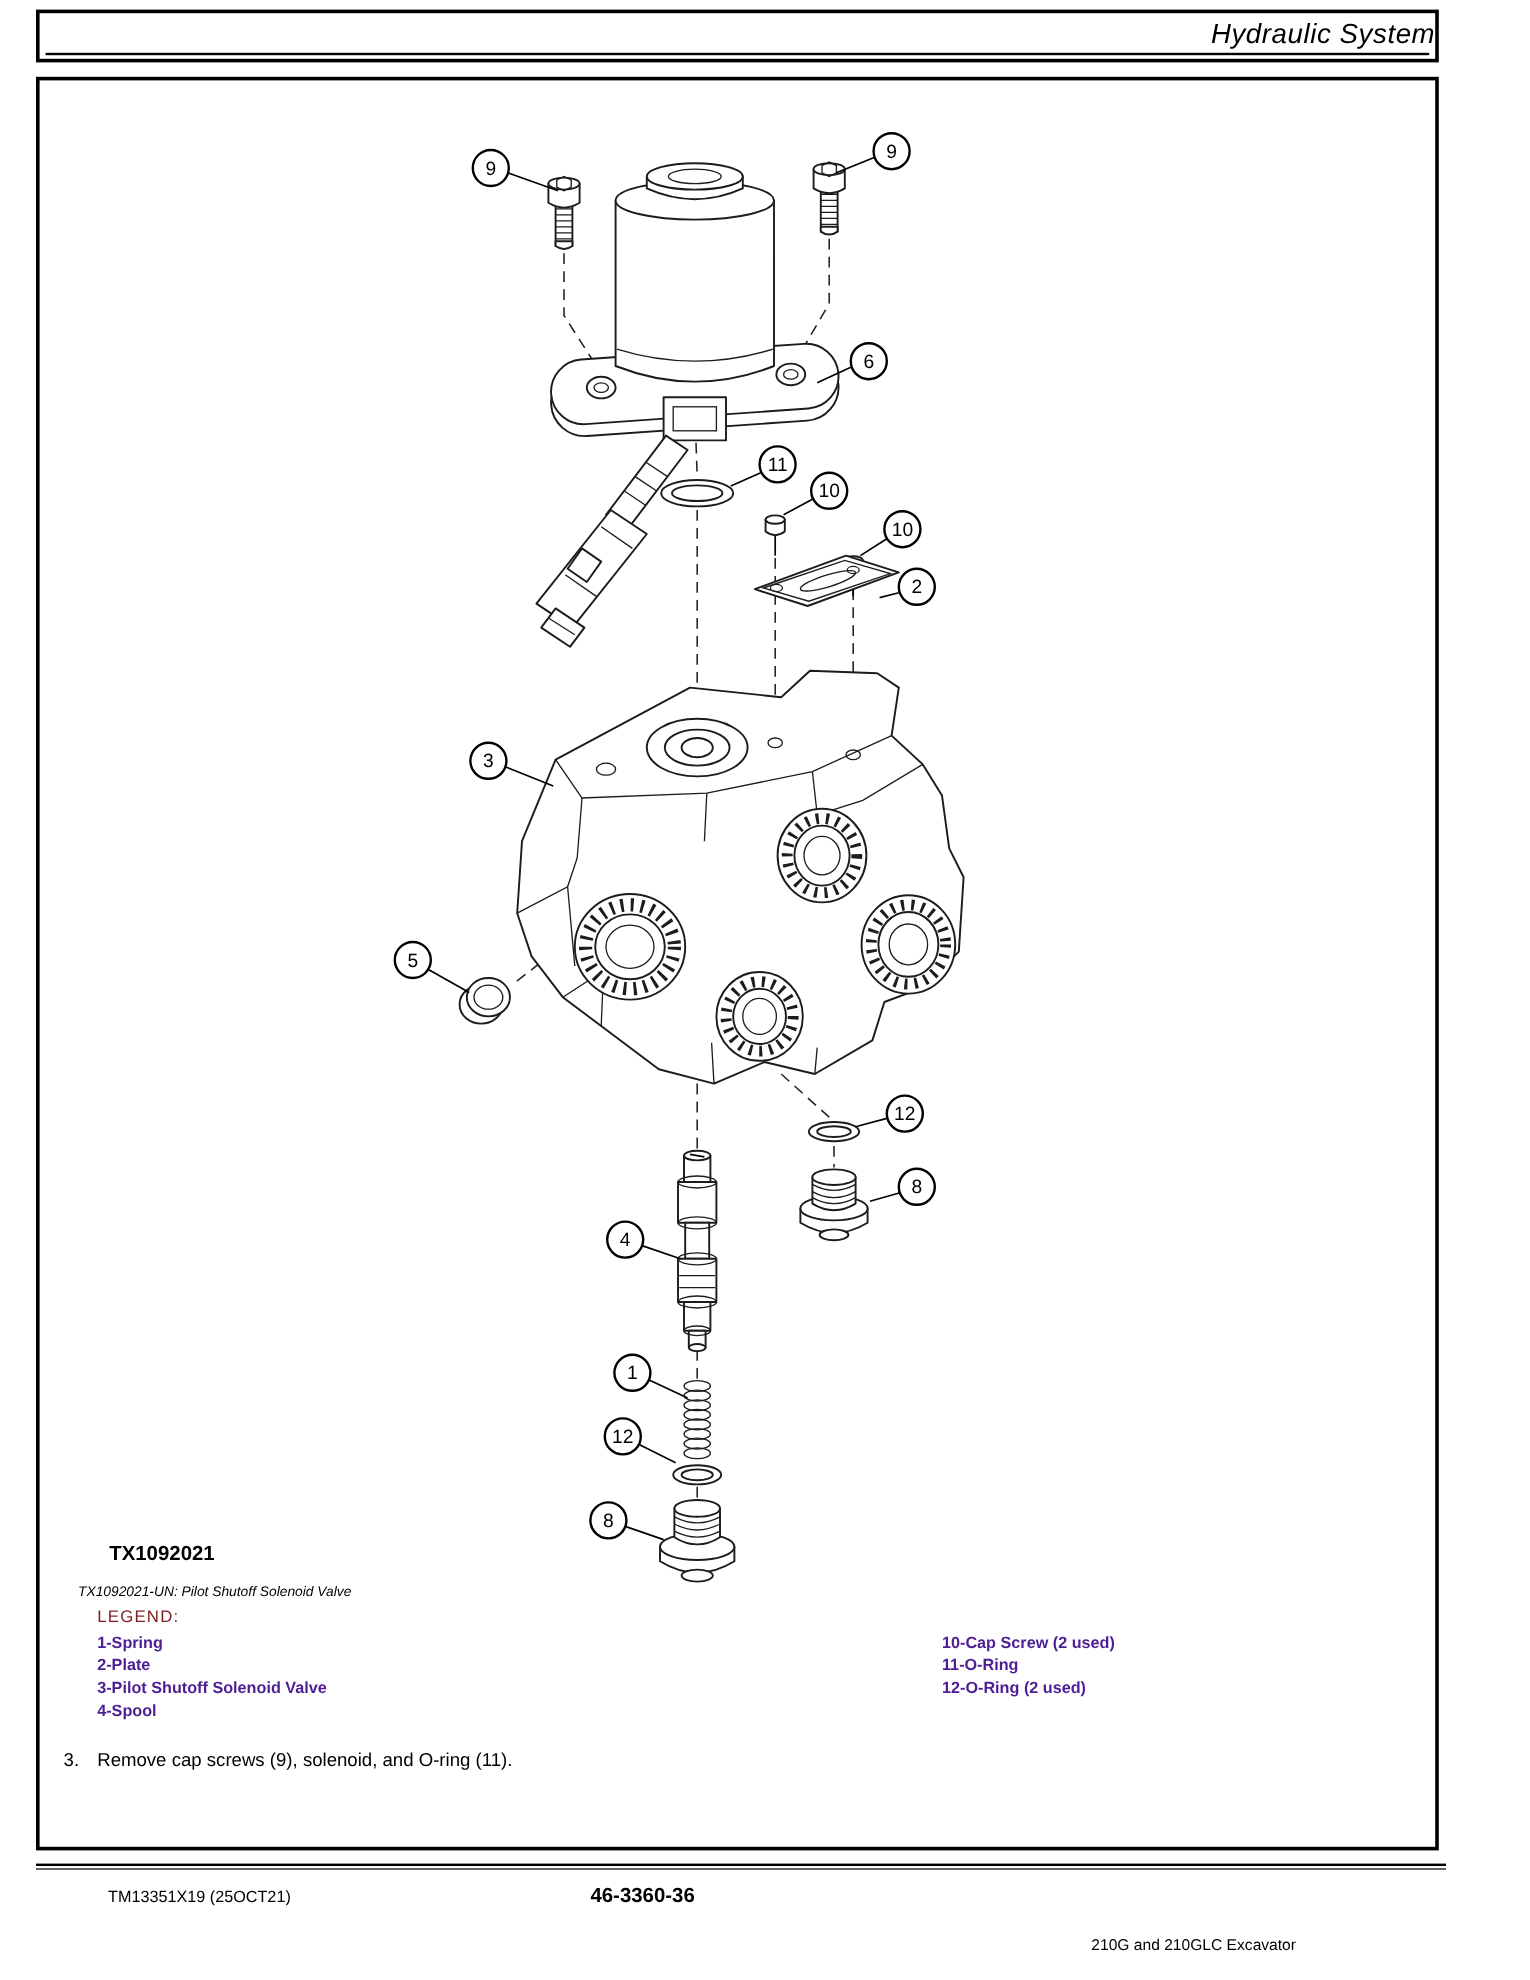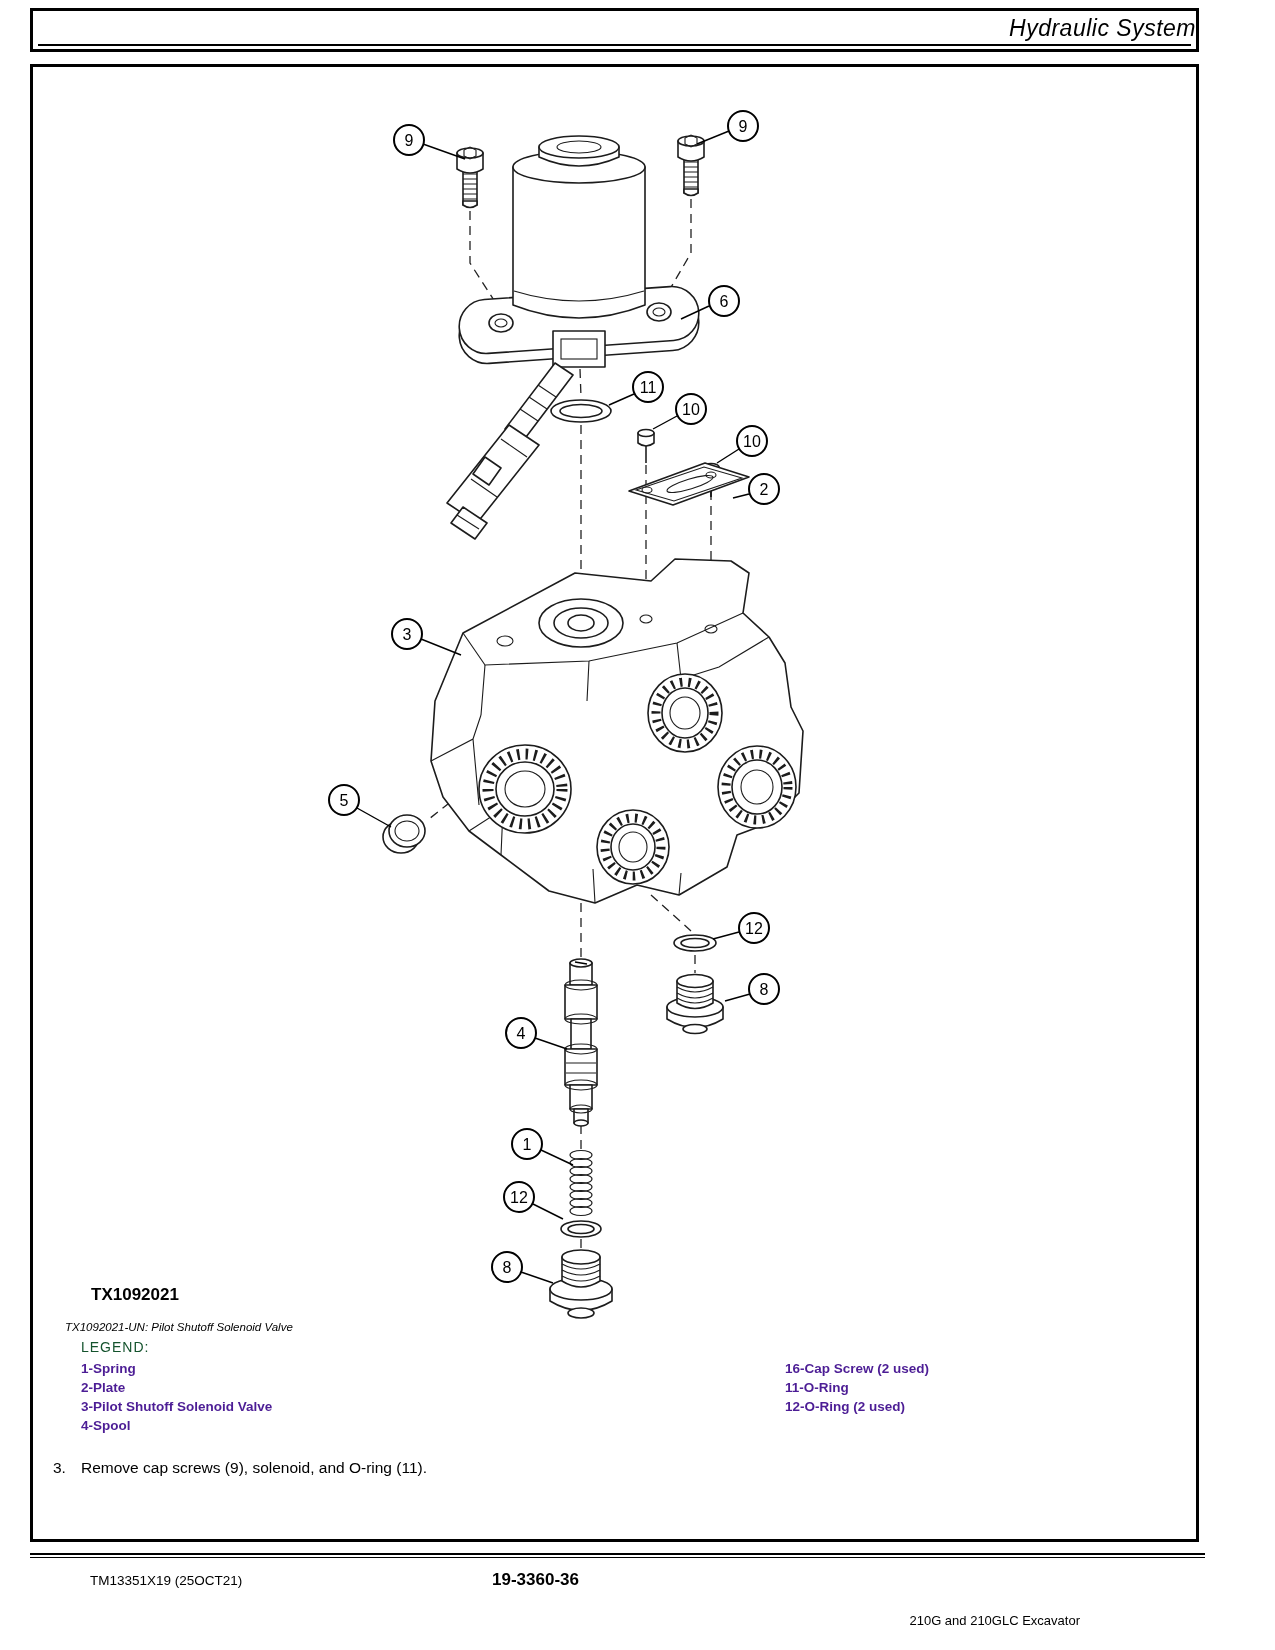--- a/index.html
+++ b/index.html
@@ -19,21 +19,21 @@
   .p  { fill:#fff; stroke:#1c1c1c; stroke-width:1.6; stroke-linejoin:round; }
   .t  { fill:none; stroke:#1c1c1c; stroke-width:1.1; }
   .d  { fill:none; stroke:#222;    stroke-width:1.3; stroke-dasharray:9 6; }
   .ld { fill:none; stroke:#000;    stroke-width:1.4; }
   .co { fill:#fff; stroke:#000;    stroke-width:2; }
   .ct { font-family:"Liberation Sans",sans-serif; font-size:16px; text-anchor:middle; fill:#000; }
   .hatch { fill:none; stroke:#1c1c1c; stroke-dasharray:2.5 6; }
 
   .figure-id      { position:absolute; left:58px;  top:1218px; font-weight:bold; font-size:17px; }
   .figure-caption { position:absolute; left:32px;  top:1254px; font-size:11.5px;font-style:italic; }
-  .legend-title   { position:absolute; left:48px;  top:1272px; font-size:14px; color:#14532d; letter-spacing:1px; }
+  .legend-title   { position:absolute; left:48px;  top:1272px; font-size:14px; color:#7f1d1d; letter-spacing:1px; }
   .legend-col     { position:absolute; top:1292px; color:#4c1d95; font-size:13.5px; font-weight:bold; line-height:19px; white-space:nowrap; }
   .legend-col.c1  { left:48px; }
   .legend-col.c2  { left:400px; }
   .legend-col.c3  { left:752px; }
   .step-number    { position:absolute; left:20px; top:1392px; font-size:15.5px; }
   .step-text      { position:absolute; left:48px; top:1392px; font-size:15.5px; }
 
   .footer       { position:absolute; left:30px; top:1553px; width:1175px; height:60px; }
   .footer-rule  { position:absolute; left:0; right:0; top:0; border-top:2px solid #000; height:0; }
   .footer-rule2 { position:absolute; left:0; right:0; top:4px; border-top:1px solid #000; height:0; }
@@ -326,30 +326,30 @@
     <div class="figure-caption">TX1092021-UN: Pilot Shutoff Solenoid Valve</div>
     <div class="legend-title">LEGEND:</div>
 
     <div class="legend-col c1">
       <div>1-Spring</div>
       <div>2-Plate</div>
       <div>3-Pilot Shutoff Solenoid Valve</div>
       <div>4-Spool</div>
     </div>
     <div class="legend-col c3">
-      <div>16-Cap Screw (2 used)</div>
+      <div>10-Cap Screw (2 used)</div>
       <div>11-O-Ring</div>
       <div>12-O-Ring (2 used)</div>
     </div>
 
     <div class="step-number">3.</div>
     <div class="step-text">Remove cap screws (9), solenoid, and O-ring (11).</div>
   </div>
 
   <div class="footer">
     <div class="footer-rule"></div>
     <div class="footer-rule2"></div>
     <div class="footer-left">TM13351X19 (25OCT21)</div>
-    <div class="footer-center">19-3360-36</div>
+    <div class="footer-center">46-3360-36</div>
     <div class="footer-right">210G and 210GLC Excavator</div>
   </div>
 
 </div>
 
 </body></html>

